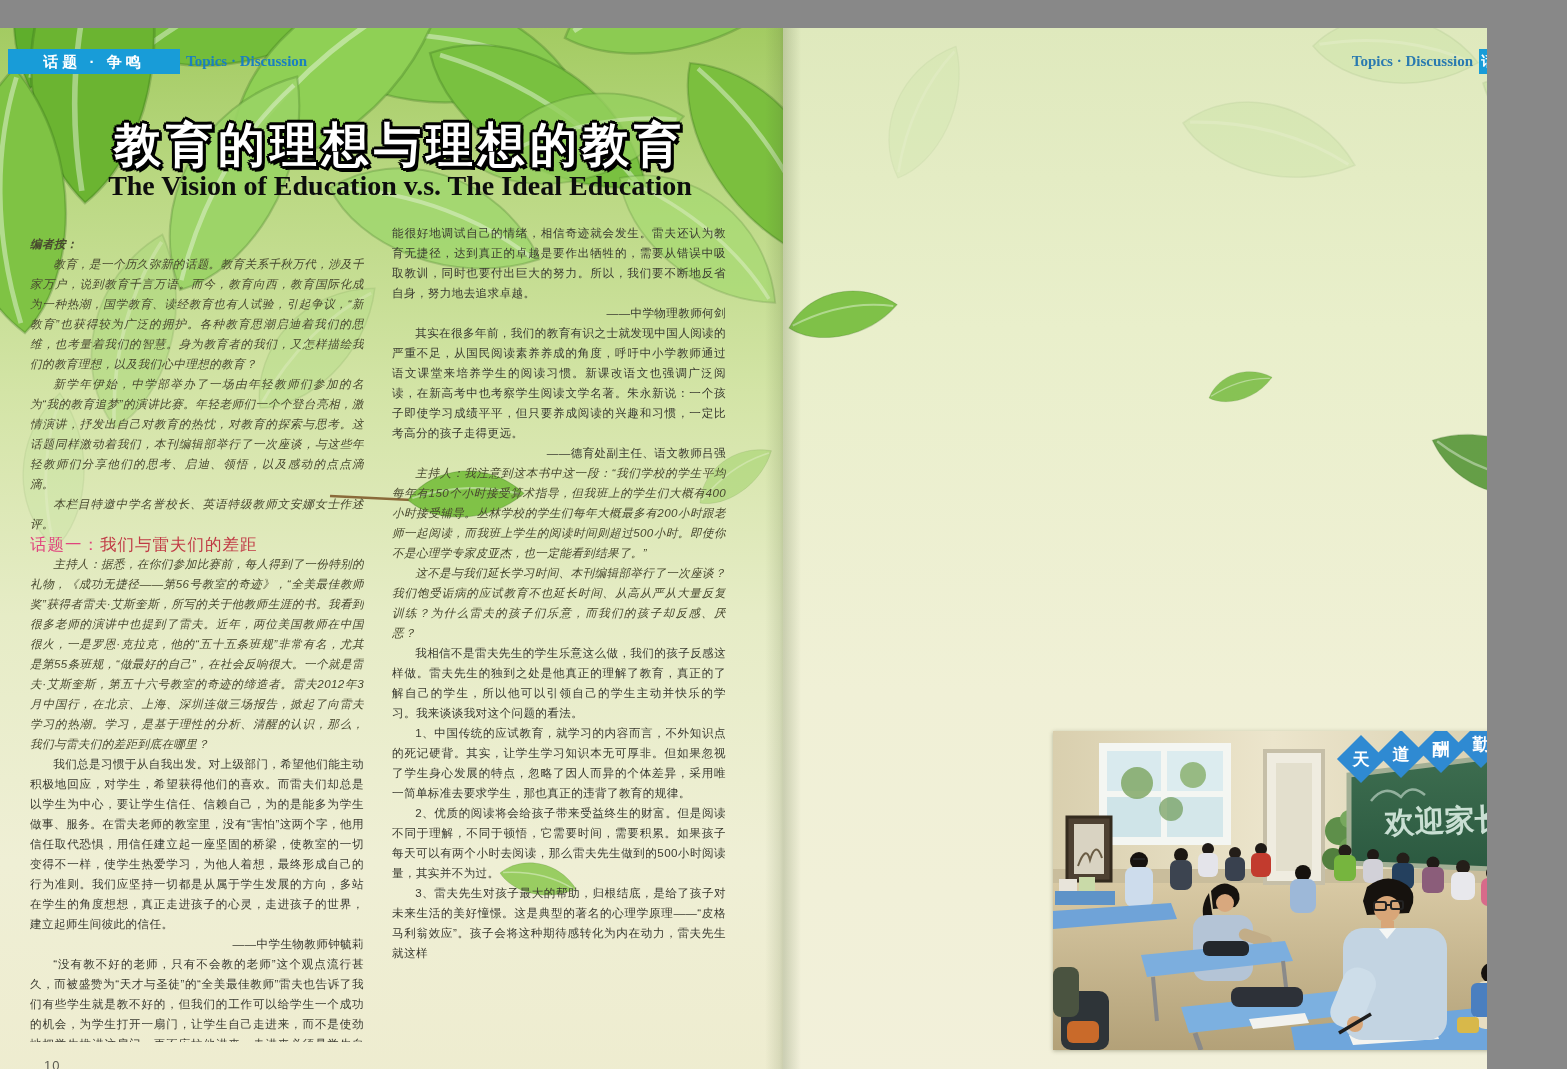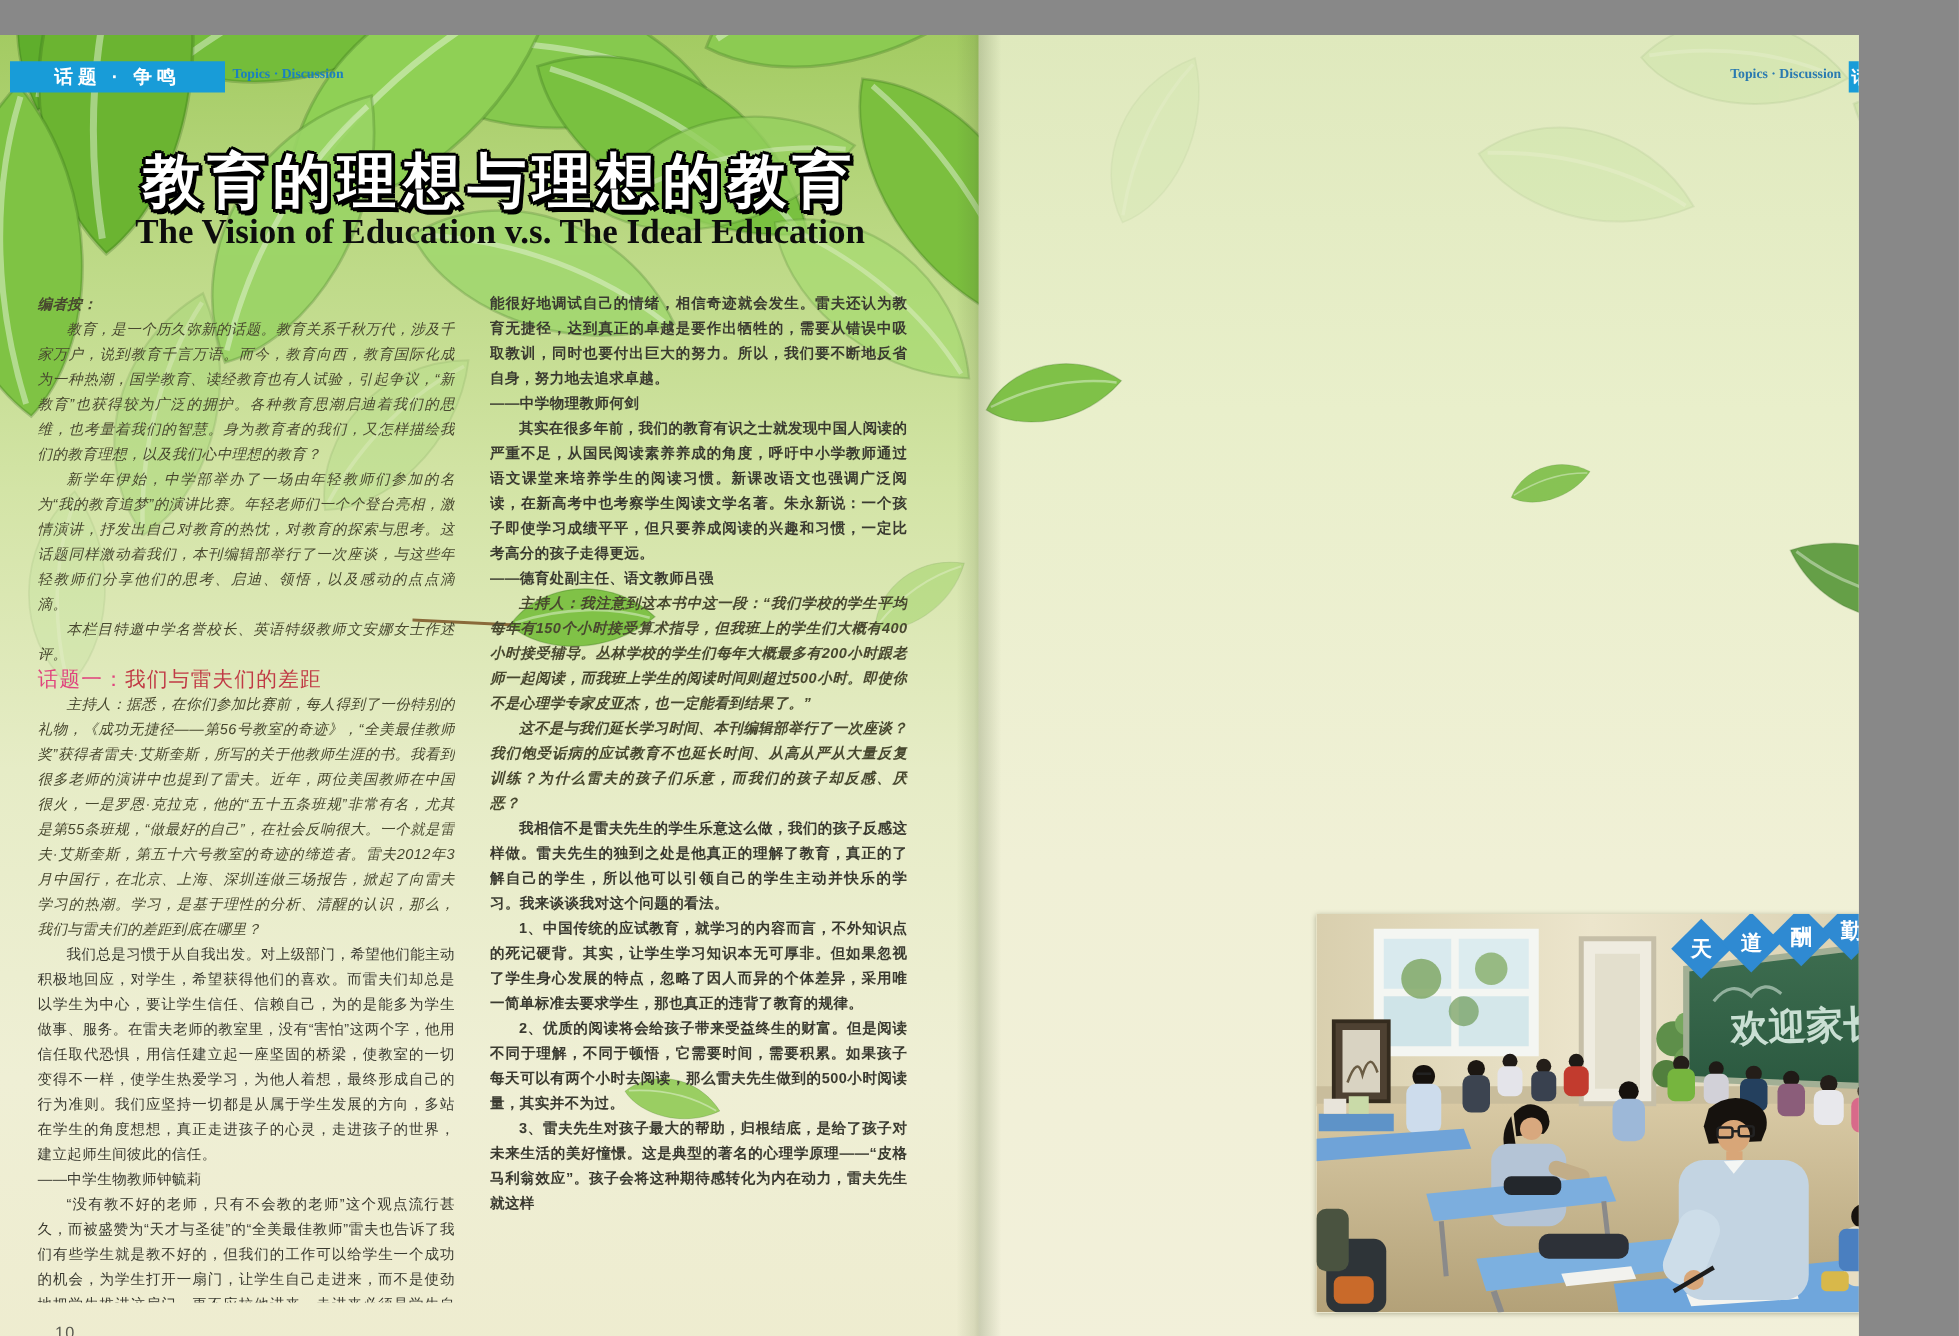--- a/index.html
+++ b/index.html
@@ -13,42 +13,42 @@
   .gutter{position:absolute;left:765px;top:0;width:36px;height:1069px;pointer-events:none;
     background:linear-gradient(90deg,rgba(90,110,60,0) 0%,rgba(80,100,50,.14) 40%,rgba(70,90,45,.22) 52%,rgba(90,110,60,0) 100%);}
   .leafsvg{position:absolute;pointer-events:none;}
 
   
   .tagbar{position:absolute;background:#189cd8;color:#fff;font-weight:bold;font-size:15px;
           line-height:25px;text-align:center;letter-spacing:4px;}
   .tag-l{left:8px;top:21px;width:172px;height:25px;}
   .tag-r{left:696px;top:21px;width:80px;height:25px;letter-spacing:1px;font-size:14px;}
   .topics{position:absolute;font-family:"Liberation Serif","DejaVu Serif",serif;font-weight:bold;
-          font-size:11px;color:#1a7fc0;top:25px;}
+          font-size:15px;color:#1a7fc0;top:25px;}
   .topics-l{left:186px;}
   .topics-r{left:530px;width:160px;text-align:right;color:#2a7ab0;}
 
   
   .main-title{position:absolute;left:20px;width:760px;top:86px;text-align:center;
     font-size:47px;font-weight:bold;color:#ffffff;letter-spacing:5px;
     text-shadow:-2px -2px 0 #000,2px -2px 0 #000,-2px 2px 0 #000,2px 2px 0 #000,
                  0 -3px 0 #000,0 3px 0 #000,-3px 0 0 #000,3px 0 0 #000,3px 4px 0 #000;}
   .subtitle{position:absolute;left:20px;width:760px;top:142px;text-align:center;
     font-family:"Liberation Serif","DejaVu Serif",serif;font-size:28px;font-weight:bold;color:#0d0d0d;}
 
   
   .col{position:absolute;font-size:11.6px;line-height:20px;letter-spacing:.35px;
        color:#3a3a30;text-align:justify;overflow:hidden;}
   .col1{left:30px;top:206px;width:334px;height:808px;}
-  .col2{left:392px;top:205px;width:334px;height:820px;font-weight:bold;}
+  .col2{left:392px;top:195px;width:334px;height:820px;}
   .col p{margin:0;text-indent:2em;}
   .col p.cont,.col p.lbl{text-indent:0;}
   .k{font-style:italic;color:#48482f;}
   .lbl{font-weight:bold;}
-  .sig{text-align:left;text-indent:0 !important;}
+  .sig{text-align:right;text-indent:0 !important;}
   .h2{margin:13px 0 7px;text-indent:0 !important;font-size:16.5px;font-weight:normal;letter-spacing:1px;}
   .h2 .pfx{color:#e0447e;}
   .h2 .ttl{color:#c03a45;}
 
   
   .photo{position:absolute;left:1053px;top:703px;width:489px;height:319px;
          box-shadow:0 1px 4px rgba(60,60,30,.35);overflow:hidden;}
   .pn{position:absolute;font-size:13px;color:#5a5a50;letter-spacing:1px;}
   .pn-l{left:44px;top:1030px;}
 </style>

